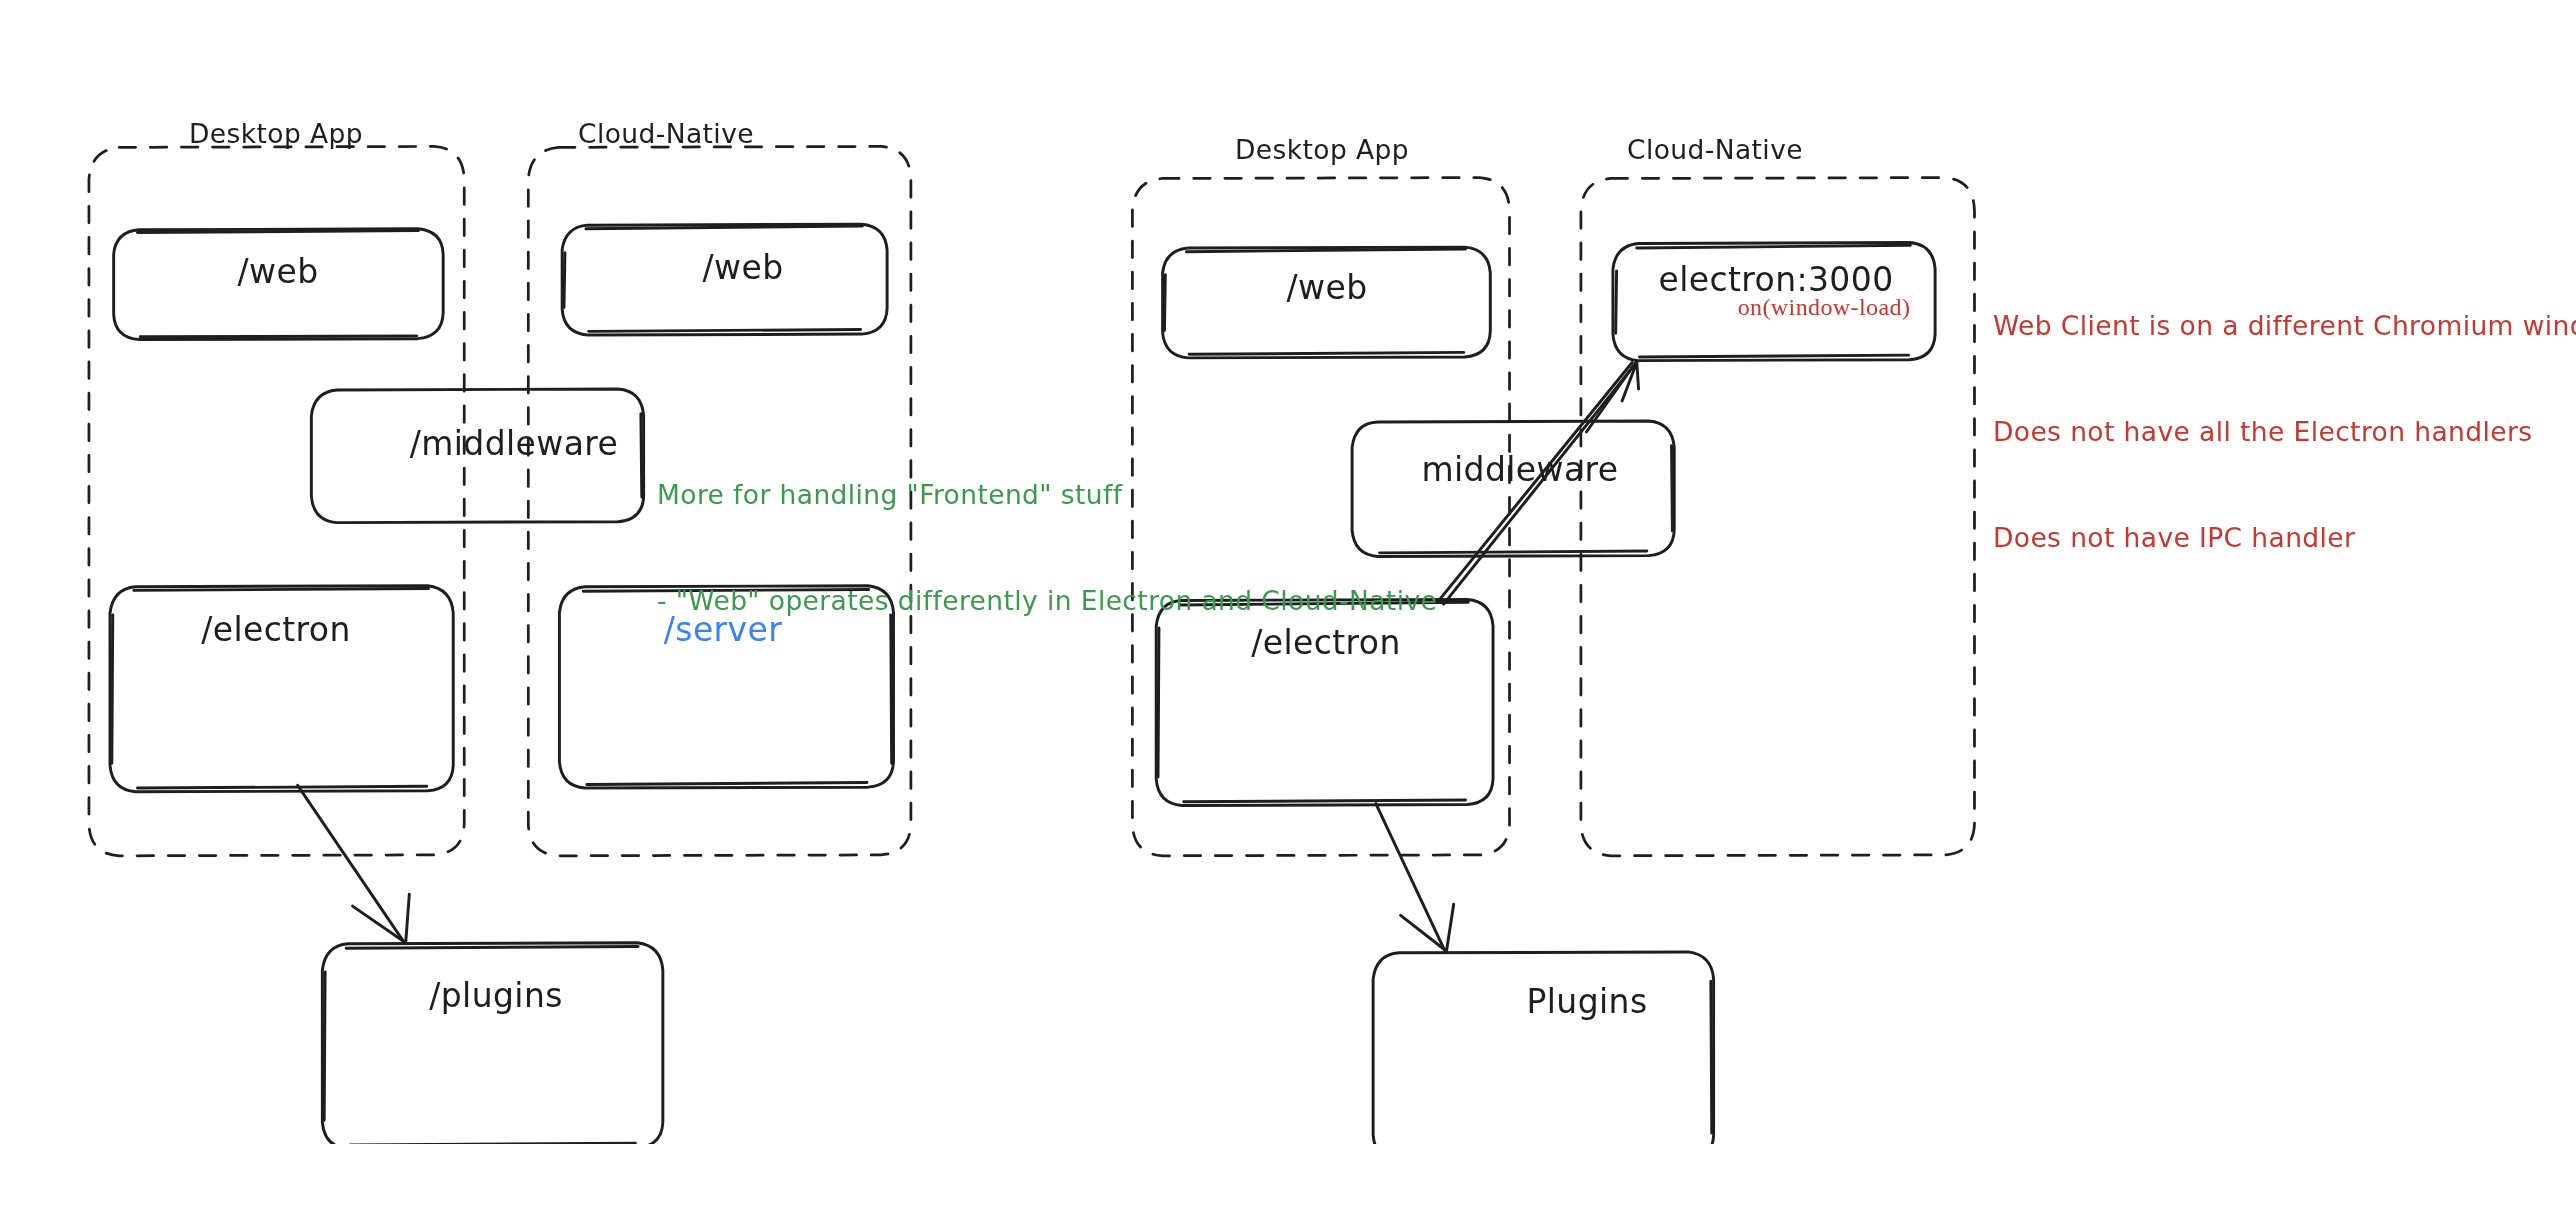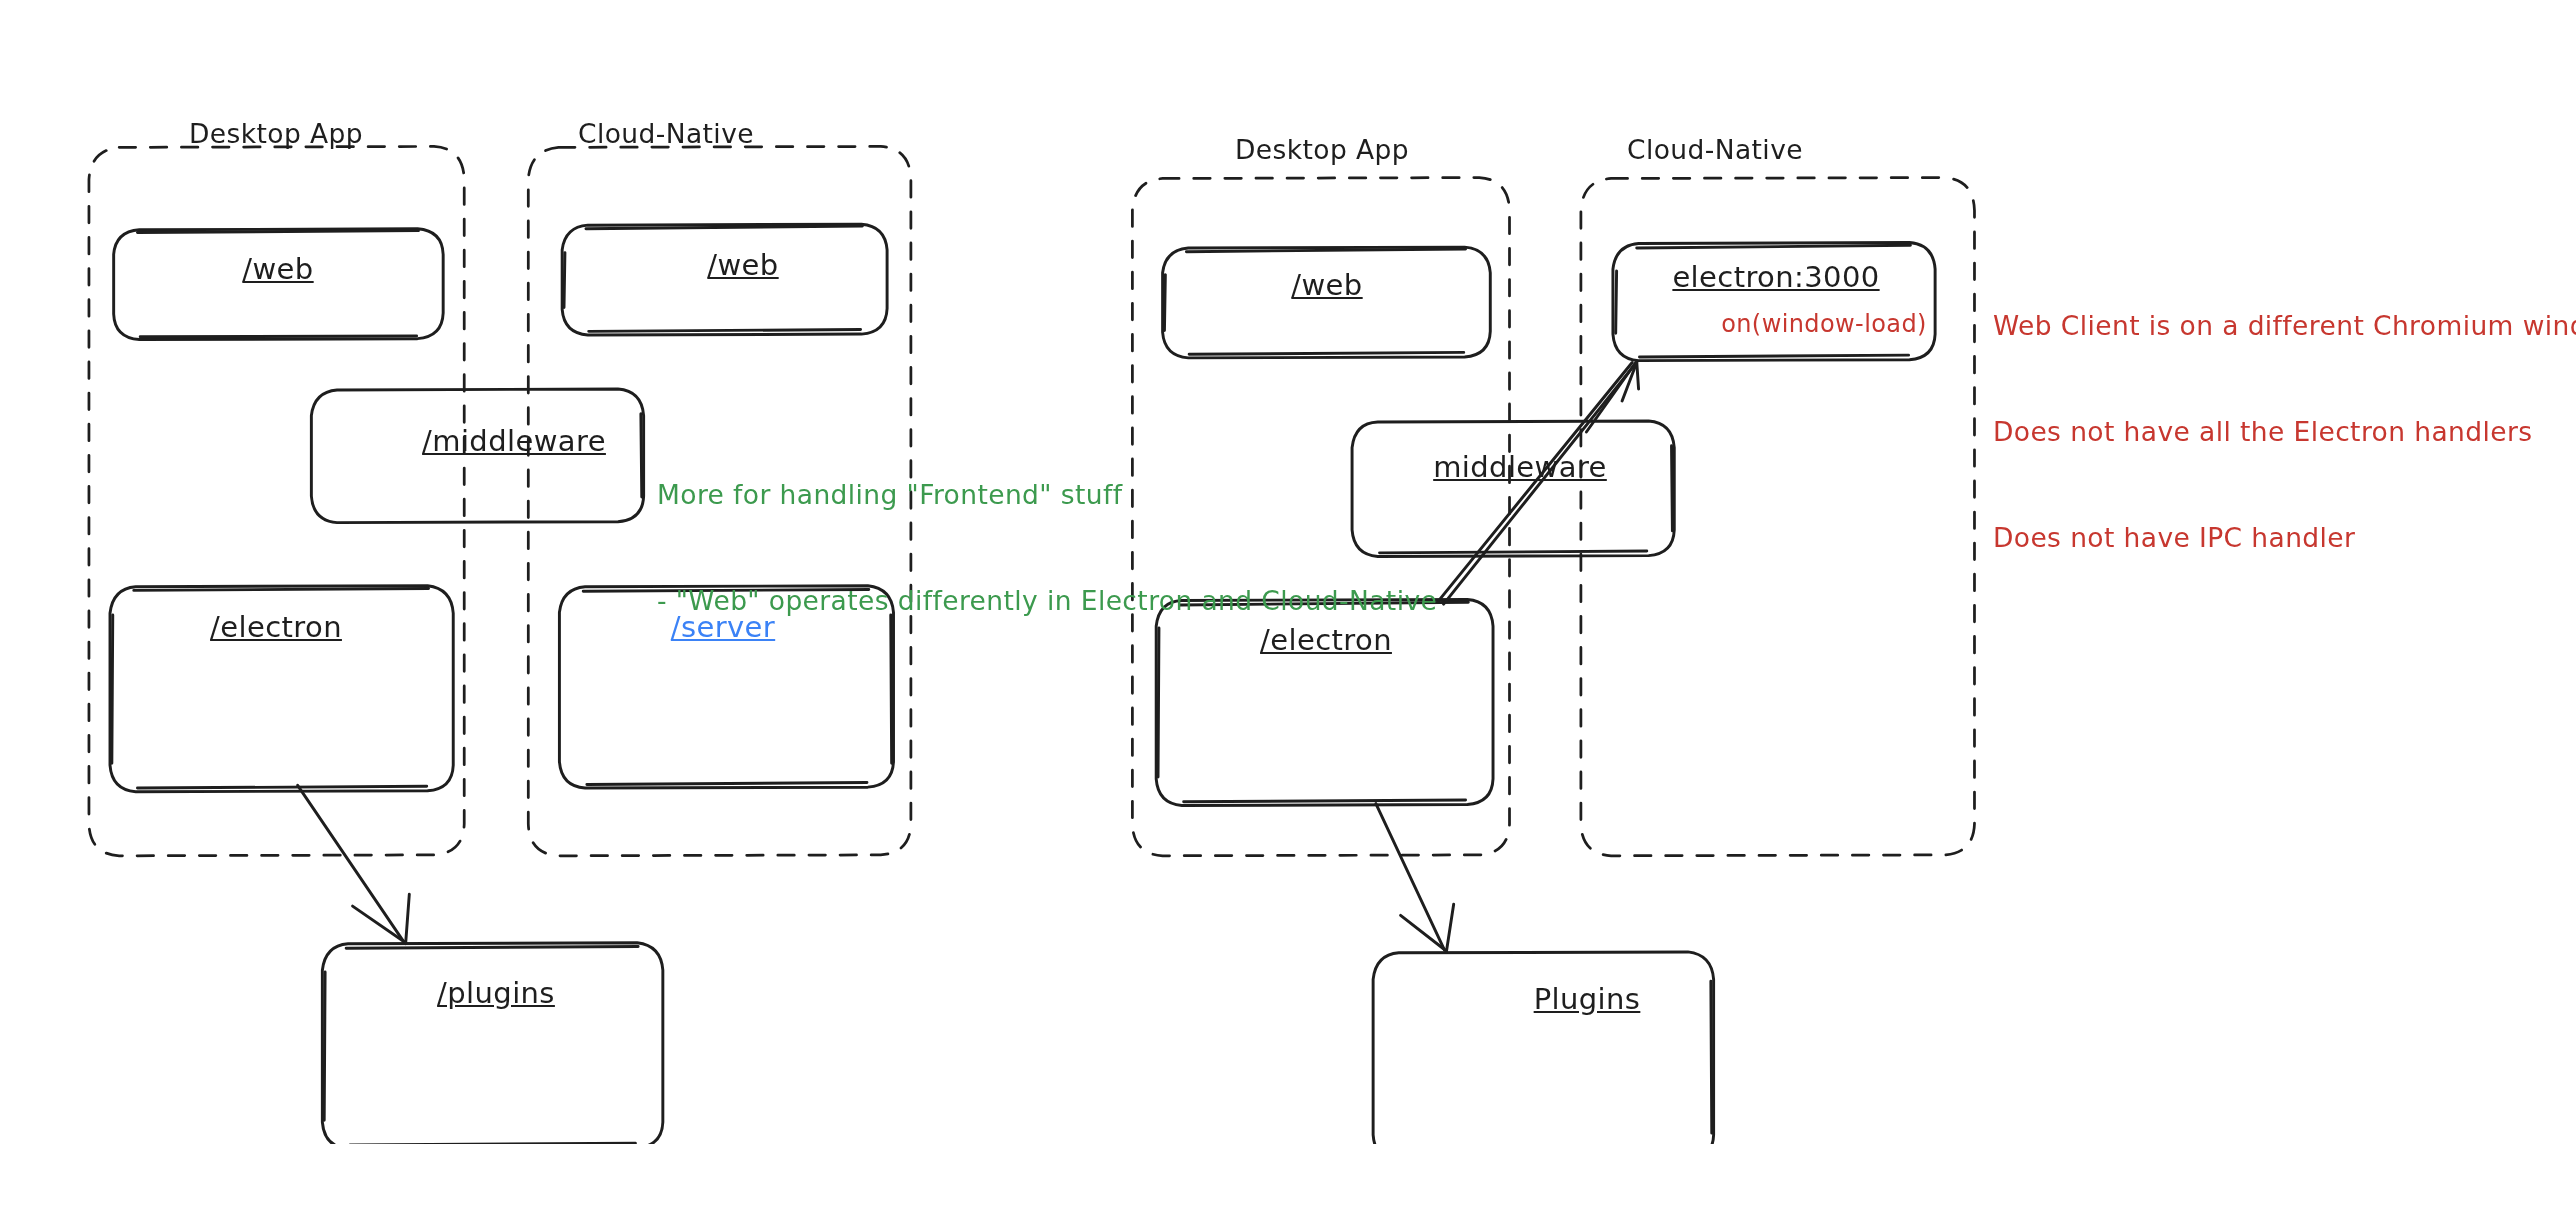--- a/index.html
+++ b/index.html
@@ -34,24 +34,23 @@
     white-space: pre;
     line-height: 1.28;
     letter-spacing: 0.4px;
   }
   .group-title {
     font-size: 26.5px;
     text-align: center;
     transform: translateX(-50%);
   }
   .node-label {
-    font-size: 29px;
+    font-size: 33px;
     text-align: left;
     transform: translateX(-50%);
-    text-decoration: underline;
   }
   .node-label.red {
     color: #3b82f6;
   }
   .note {
     font-size: 26.5px;
     line-height: 1.33;
   }
   .note.green {
     color: #3c9a4e;
@@ -210,21 +209,21 @@
   </div>
 
   <div class="lbl group-title" style="left:1322px; top:133px;">Desktop App</div>
 
   <div class="lbl group-title" style="left:1715px; top:133px;">Cloud-Native</div>
 
   <div class="lbl node-label" style="left:1327px; top:267px;">/web</div>
 
   <div class="lbl node-label" style="left:1776px; top:259px;">electron:3000</div>
 
-  <div class="lbl sub-label" style="left:1824px; top:309px;">on(window-load)</div>
+  <div class="lbl sub-label" style="left:1824px; top:292px;font-family:Liberation Serif, serif;">on(window-load)</div>
 
   <div class="lbl node-label" style="left:1520px; top:449px;">middleware</div>
 
   <div class="lbl node-label" style="left:1326px; top:622px;">/electron</div>
 
   <div class="lbl node-label" style="left:1541px; top:981px;margin-left:46px;">Plugins</div>
 
   <div class="lbl note red" style="left:1993px; top:238px;">
     <div>Web Client is on a different Chromium window</div>
     <div>Does not have all the Electron handlers</div>

